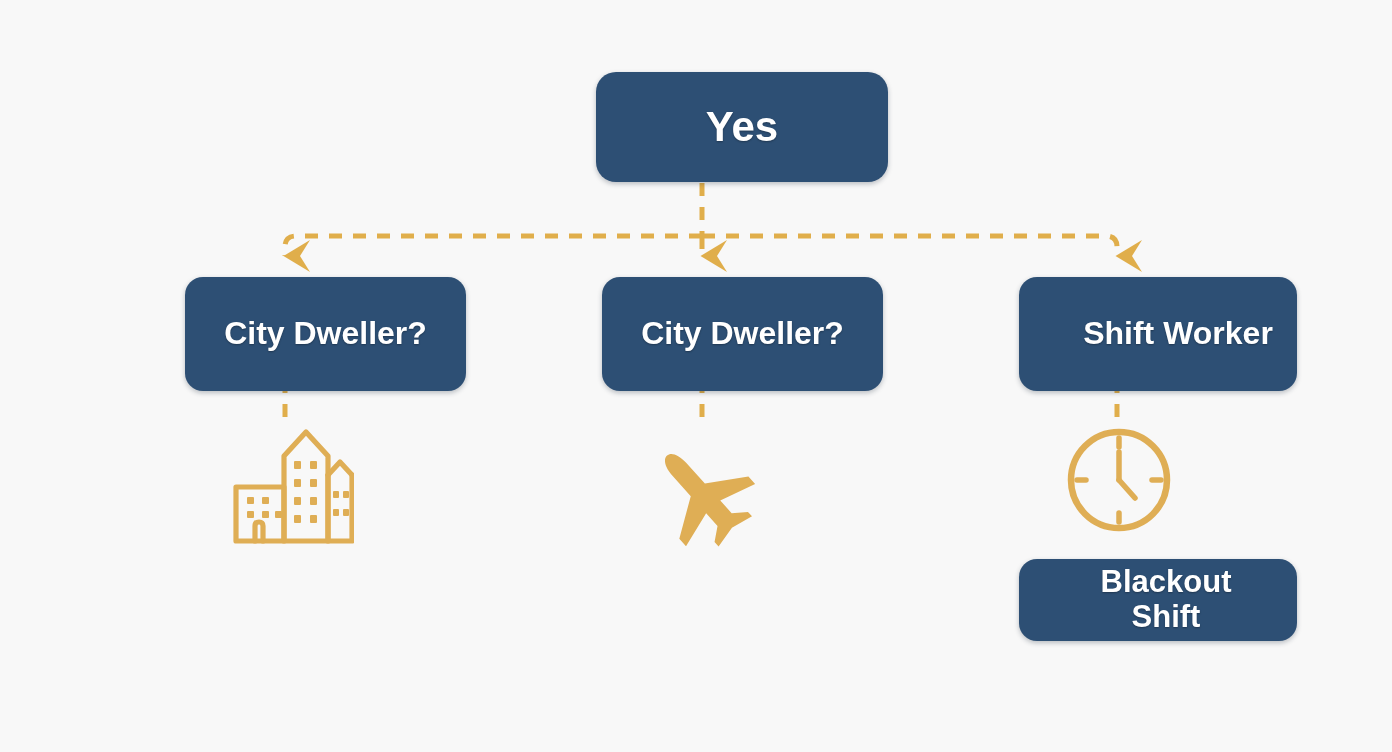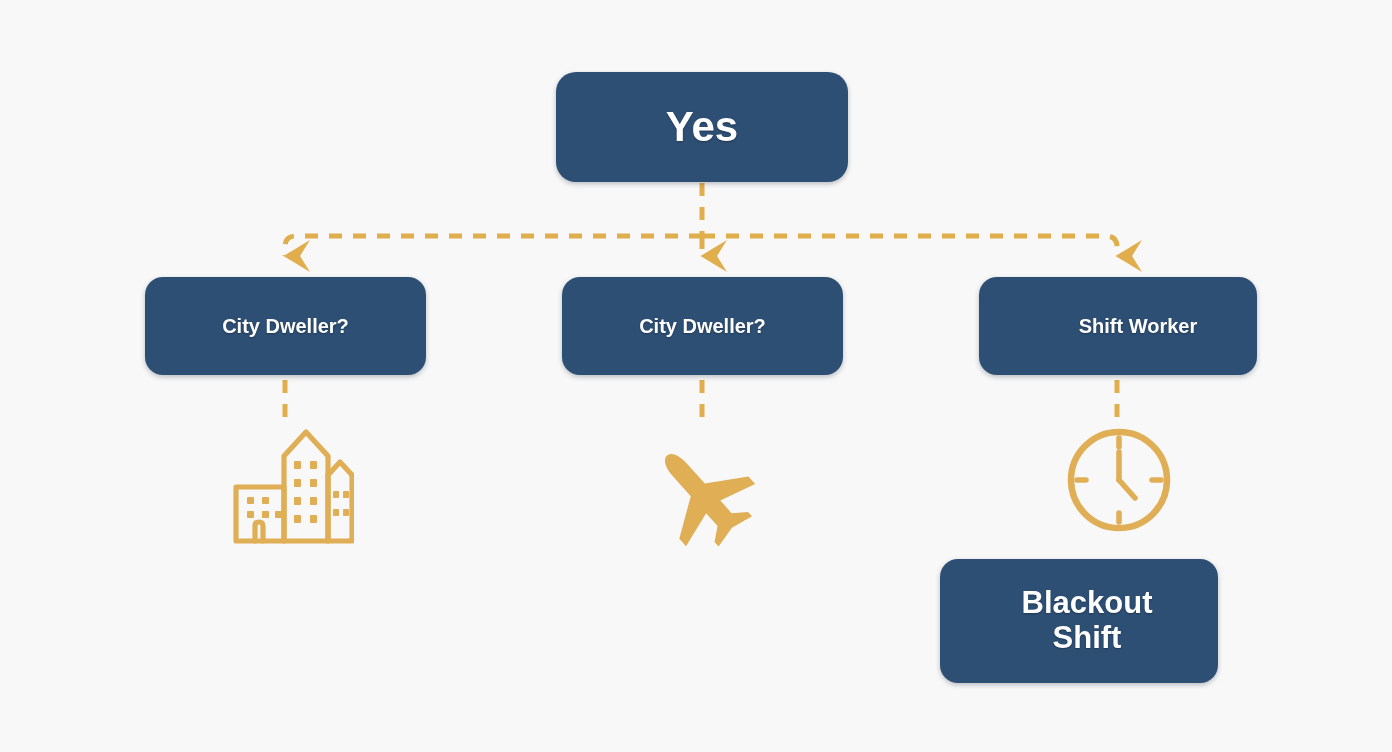--- a/index.html
+++ b/index.html
@@ -35,44 +35,45 @@
     box-sizing: border-box;
     display: flex;
     align-items: center;
     justify-content: center;
     text-align: center;
     color: #FFFFFF;
     text-shadow: 0 1px 2px rgba(0,0,0,0.30);
     box-shadow: 0 2px 5px rgba(20,35,55,0.28);
     line-height: 1.12;
     z-index: 3;
+    margin-left: 40px;
   }
   .node-root {
     left: 556px;
     top: 72px;
     width: 292px;
     height: 110px;
     font-size: 42px;
     font-weight: bold;
     border-radius: 20px;
   }
   .node-branch {
     top: 277px;
-    height: 98px;
-    font-size: 20px;
+    height: 114px;
+    font-size: 32px;
     font-weight: bold;
   }
   .node-b1 { left: 145px;  width: 281px; }
   .node-b2 { left: 562px;  width: 281px; }
   .node-b3 { left: 979px;  width: 278px; padding-left: 40px; }
   .node-leaf {
-    left: 940px;
+    left: 979px;
     top: 559px;
     width: 278px;
-    height: 124px;
+    height: 82px;
     font-size: 31px;
     font-weight: bold;
     border-radius: 18px;
     padding-left: 16px;
   }
   .node-leaf .txt { display: block; }
   
   .icon-wrap {
     position: absolute;
     z-index: 2;

